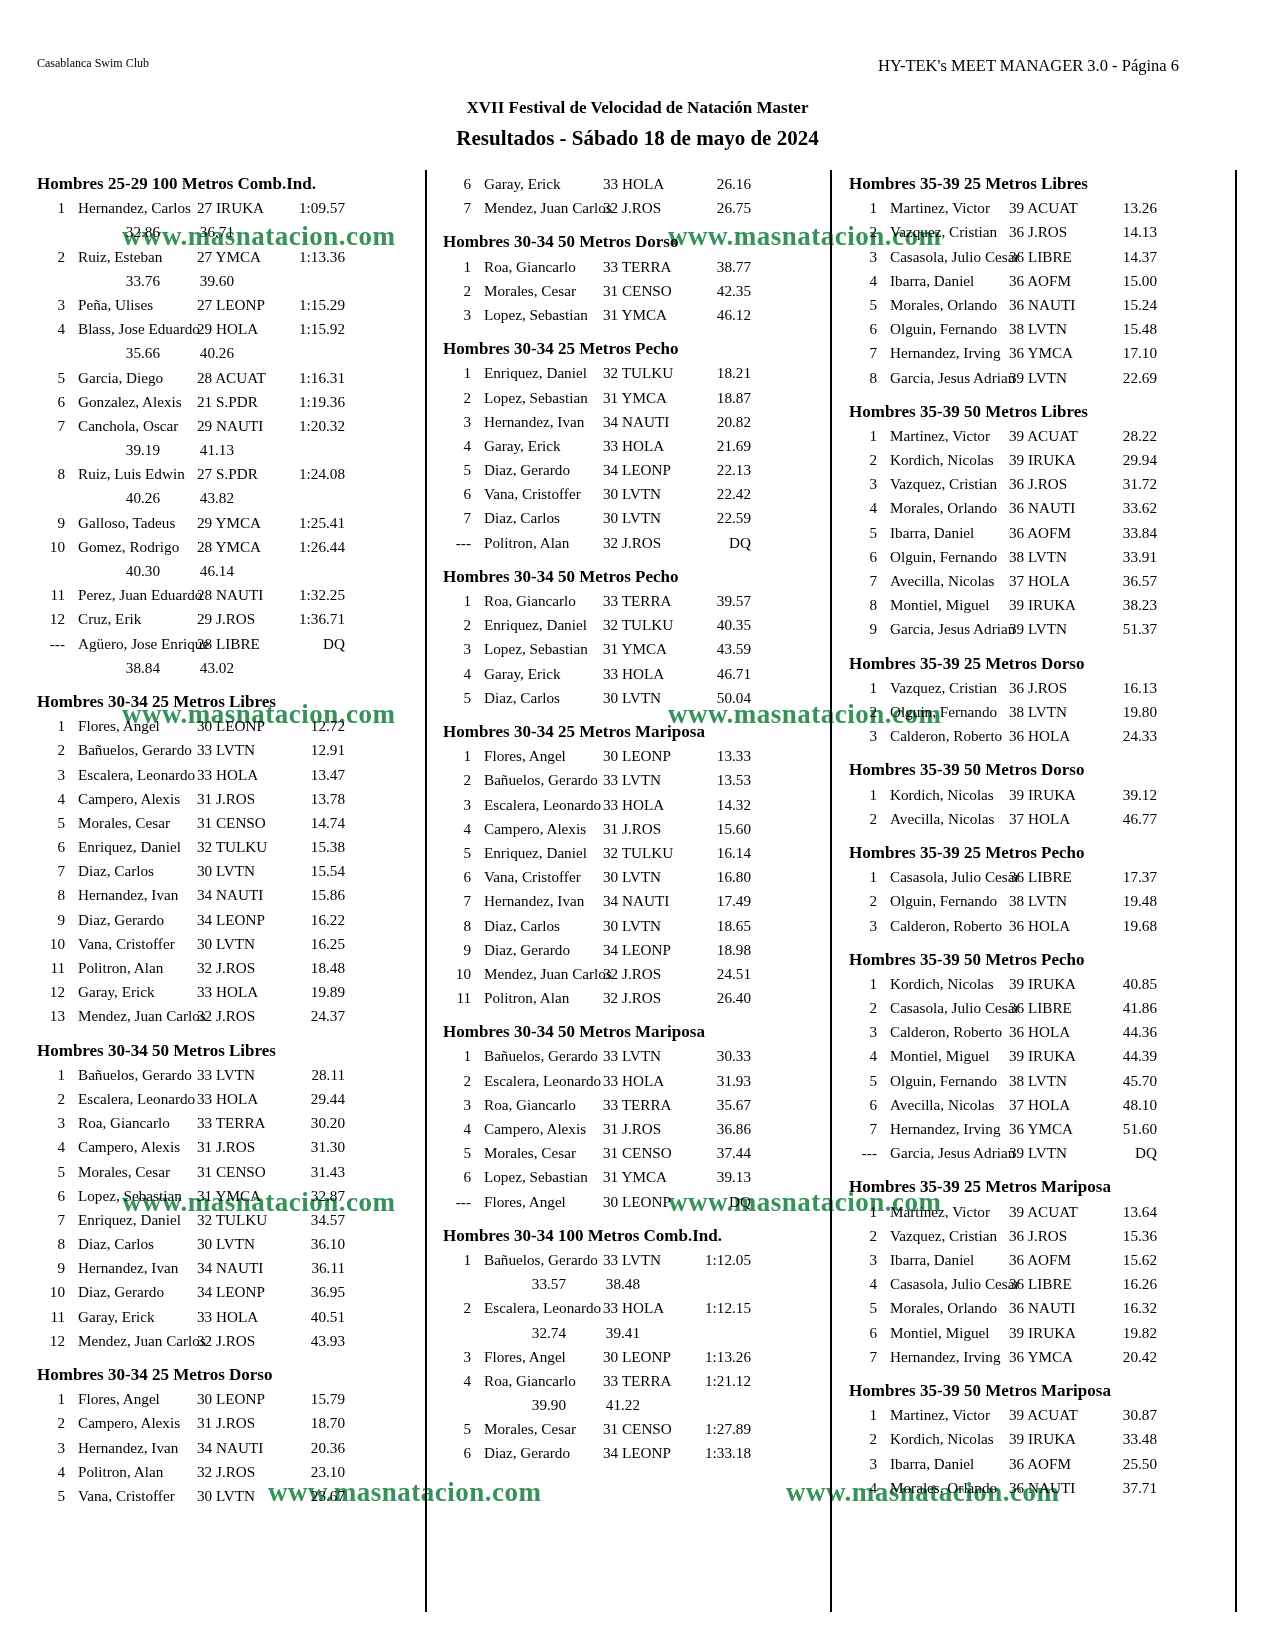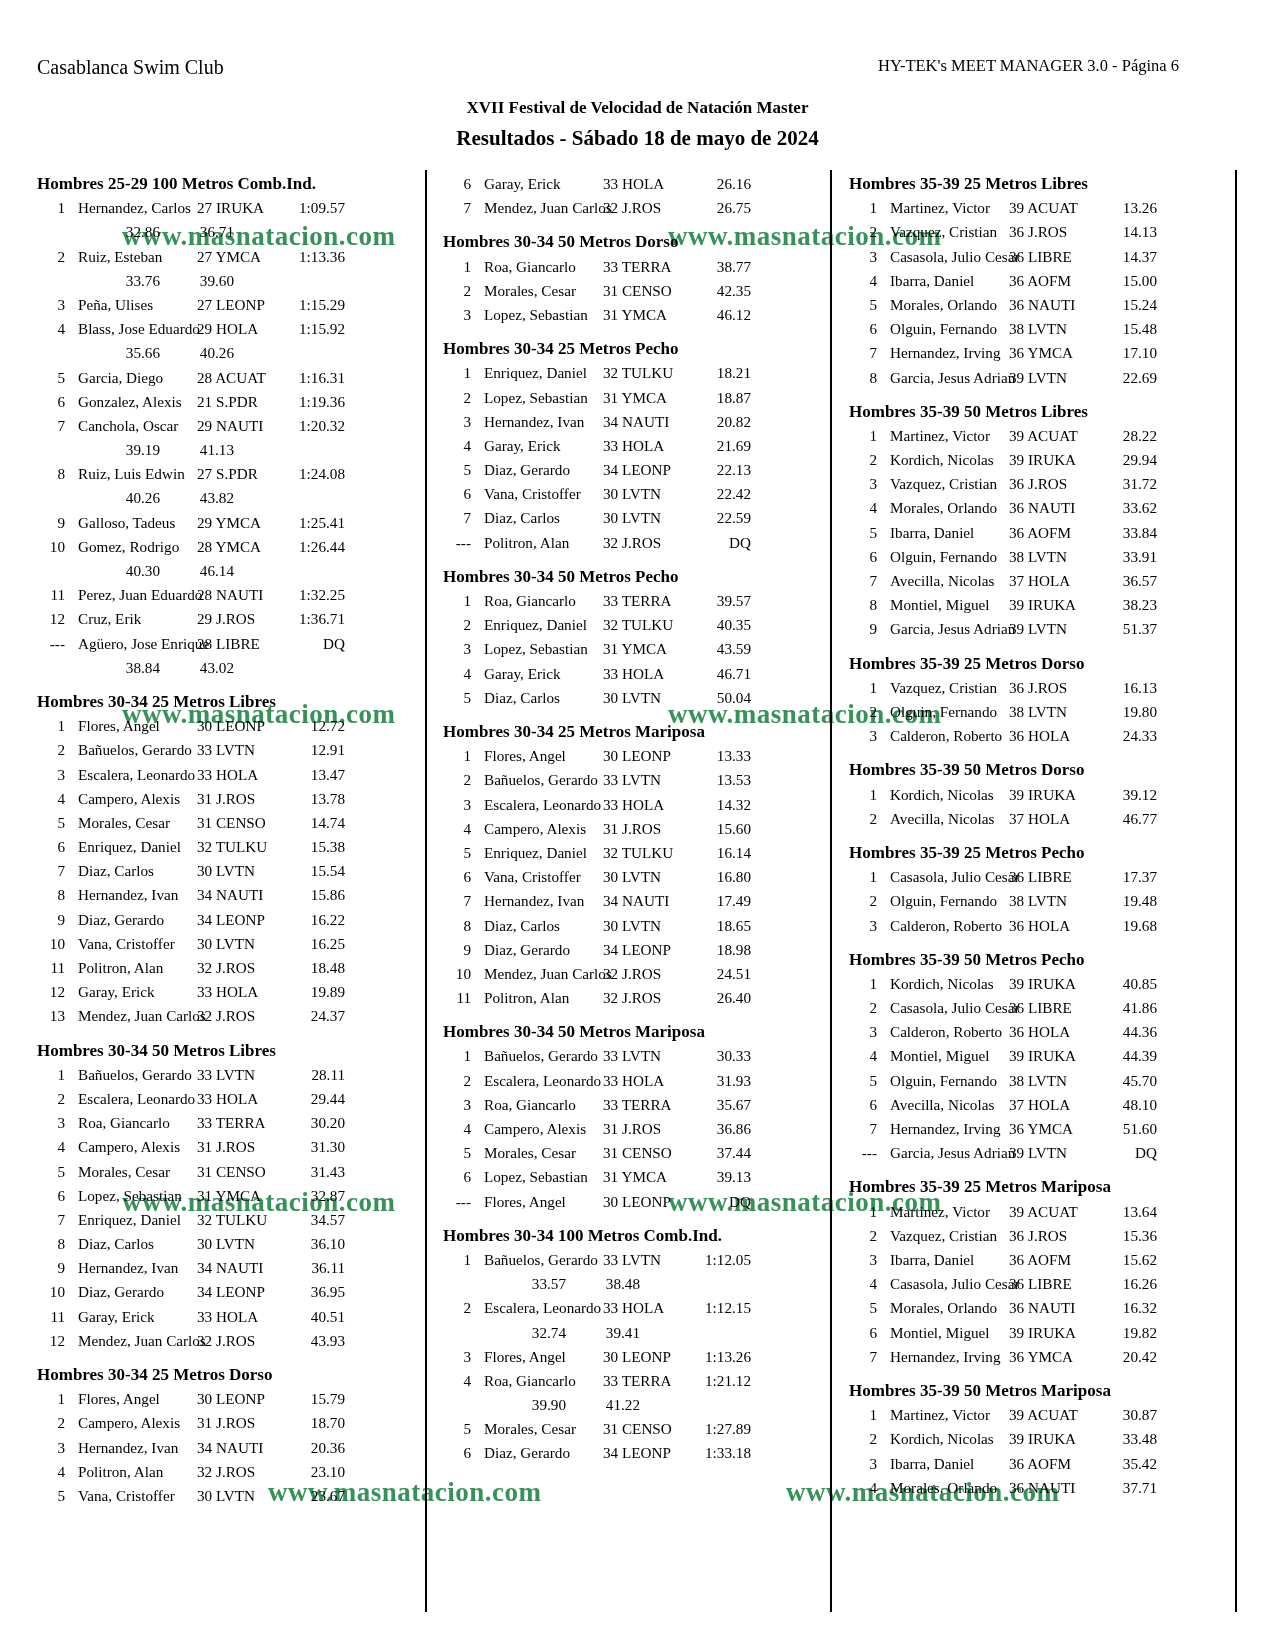--- a/index.html
+++ b/index.html
@@ -1,20 +1,20 @@
 <!DOCTYPE html>
 <html><head>
 <meta charset="utf-8">
 <style>
   html,body{margin:0;padding:0;background:#fff;}
   .page{position:relative;width:1275px;height:1650px;background:#fff;
         font-family:"Liberation Serif",serif;color:#000;overflow:hidden;}
 
   
-  .hdr-club{position:absolute;left:37px;top:56px;font-size:20px;}
+  .hdr-club{position:absolute;left:37px;top:56px;font-size:12px;}
   .hdr-manager{position:absolute;right:96px;top:56px;font-size:16.5px;}
   .hdr-title{position:absolute;left:0;top:98px;width:100%;text-align:center;font-weight:bold;font-size:17px;}
   .hdr-sub{position:absolute;left:0;top:104px;width:100%;text-align:center;font-weight:bold;font-size:17px;}
   .hdr-results{position:absolute;left:0;top:126px;width:100%;text-align:center;font-weight:bold;font-size:21px;}
 
   
   .vline{position:absolute;top:170px;width:2px;height:1442px;background:#000;z-index:2;}
   #vl1{left:425px}#vl2{left:830px}#vl3{left:1235px}
 
   
@@ -923,21 +923,21 @@
           <div class="row">
             <span class="place">2</span>
             <span class="name">Kordich, Nicolas</span>
             <span class="ageteam">39 IRUKA</span>
             <span class="time">33.48</span>
           </div>
           <div class="row">
             <span class="place">3</span>
             <span class="name">Ibarra, Daniel</span>
             <span class="ageteam">36 AOFM</span>
-            <span class="time">35.42</span>
+            <span class="time">25.50</span>
           </div>
           <div class="row">
             <span class="place">4</span>
             <span class="name">Morales, Orlando</span>
             <span class="ageteam">36 NAUTI</span>
             <span class="time">37.71</span>
           </div>
         </div>
       </div>
     </div>

